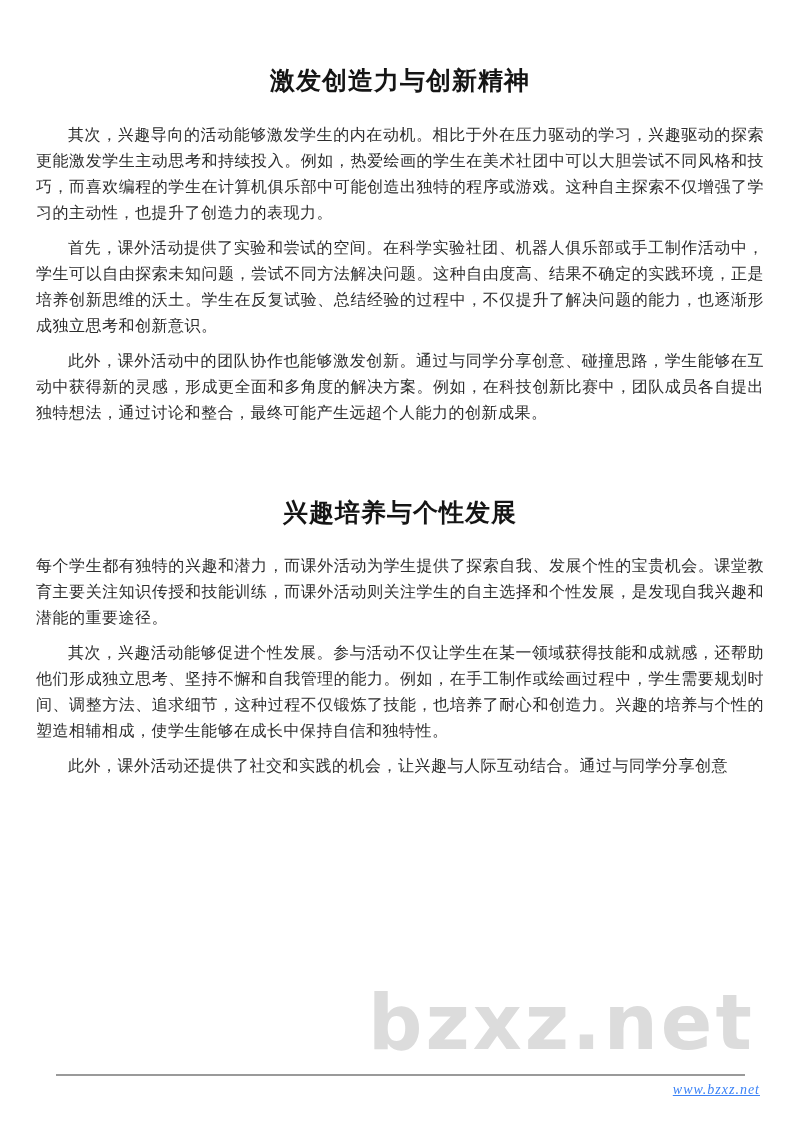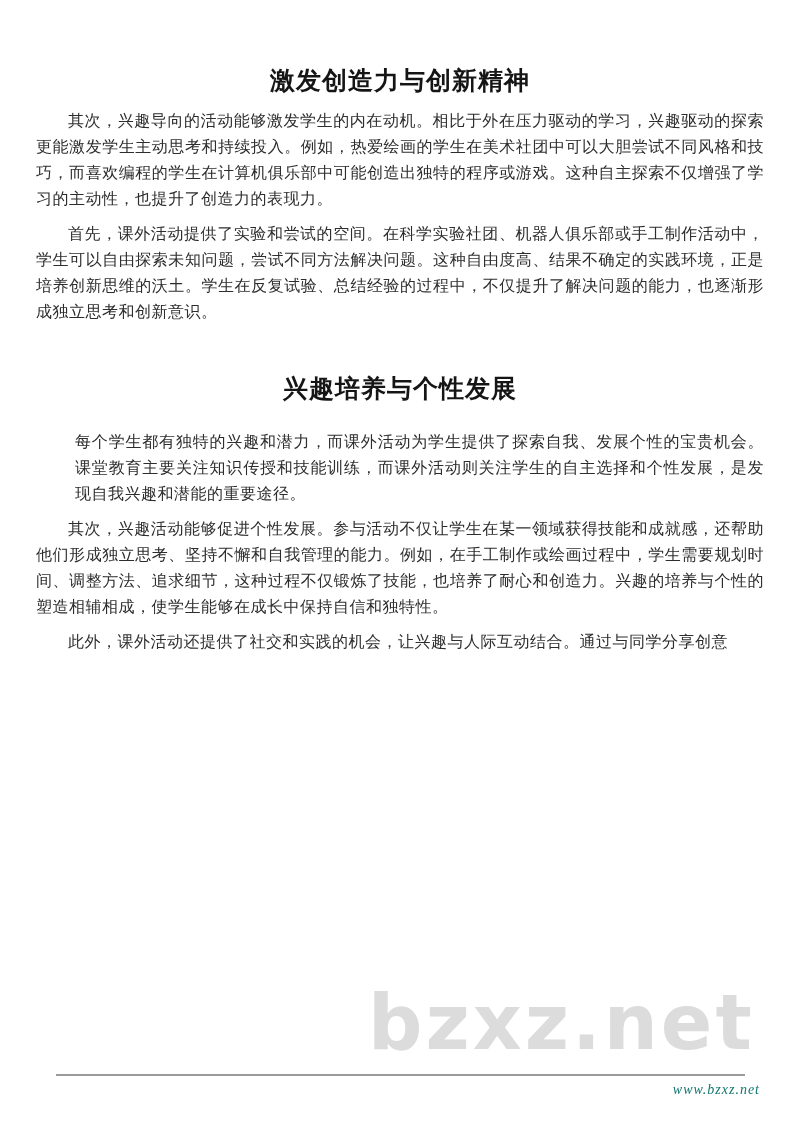--- a/index.html
+++ b/index.html
@@ -34,65 +34,67 @@
   }
   .section-title {
     text-align: center;
     font-family: "DejaVu Sans", "Liberation Sans", sans-serif;
     font-weight: bold;
     font-size: 25px;
     line-height: 30px;
     color: #151515;
     letter-spacing: 1px;
   }
-  .title-1 { margin-top: 66px; margin-bottom: 12px; }
-  .title-2 { margin-top: 49px; margin-bottom: 25px; }
+  .title-1 { margin-top: 66px; margin-bottom: 26px; }
+  .title-2 { margin-top: 72px; margin-bottom: 25px; }
   .content p {
     font-size: 16px;
     line-height: 26px;
     text-align: justify;
     text-indent: 2em;
     margin-bottom: 9px;
     letter-spacing: 0.5px;
   }
-  .content p.no-indent { text-indent: 0; margin-left: 39px; }
+  .content p.no-indent { text-indent: 0; }
   .footer-divider {
     position: absolute;
     left: 56px;
     top: 1074px;
     width: 689px;
     height: 2px;
     background: #9a9a9a;
     z-index: 1;
   }
   .footer-url {
     position: absolute;
     top: 1082px;
     right: 40px;
     font-family: "Liberation Serif", "DejaVu Serif", serif;
     font-style: italic;
     font-size: 14px;
     letter-spacing: 1px;
-    color: #0f766e;
+    color: #3b82f6;
     z-index: 1;
+    text-decoration: underline;
   }
 </style>
 </head>
 <body>
 
 <div class="page">
 
   <div class="watermark">bzxz.net</div>
 
   <div class="content">
 
     <div>
       <h1 class="section-title title-1">激发创造力与创新精神</h1>
       <p>其次，兴趣导向的活动能够激发学生的内在动机。相比于外在压力驱动的学习，兴趣驱动的探索更能激发学生主动思考和持续投入。例如，热爱绘画的学生在美术社团中可以大胆尝试不同风格和技巧，而喜欢编程的学生在计算机俱乐部中可能创造出独特的程序或游戏。这种自主探索不仅增强了学习的主动性，也提升了创造力的表现力。</p>
       <p>首先，课外活动提供了实验和尝试的空间。在科学实验社团、机器人俱乐部或手工制作活动中，学生可以自由探索未知问题，尝试不同方法解决问题。这种自由度高、结果不确定的实践环境，正是培养创新思维的沃土。学生在反复试验、总结经验的过程中，不仅提升了解决问题的能力，也逐渐形成独立思考和创新意识。</p>
+      <p>此外，课外活动中的团队协作也能够激发创新。通过与同学分享创意、碰撞思路，学生能够在互动中获得新的灵感，形成更全面和多角度的解决方案。例如，在科技创新比赛中，团队成员各自提出独特想法，通过讨论和整合，最终可能产生远超个人能力的创新成果。</p>
     </div>
 
     <div>
       <h1 class="section-title title-2">兴趣培养与个性发展</h1>
       <p class="no-indent">每个学生都有独特的兴趣和潜力，而课外活动为学生提供了探索自我、发展个性的宝贵机会。课堂教育主要关注知识传授和技能训练，而课外活动则关注学生的自主选择和个性发展，是发现自我兴趣和潜能的重要途径。</p>
       <p>其次，兴趣活动能够促进个性发展。参与活动不仅让学生在某一领域获得技能和成就感，还帮助他们形成独立思考、坚持不懈和自我管理的能力。例如，在手工制作或绘画过程中，学生需要规划时间、调整方法、追求细节，这种过程不仅锻炼了技能，也培养了耐心和创造力。兴趣的培养与个性的塑造相辅相成，使学生能够在成长中保持自信和独特性。</p>
       <p>此外，课外活动还提供了社交和实践的机会，让兴趣与人际互动结合。通过与同学分享创意</p>
     </div>
 
   </div>

